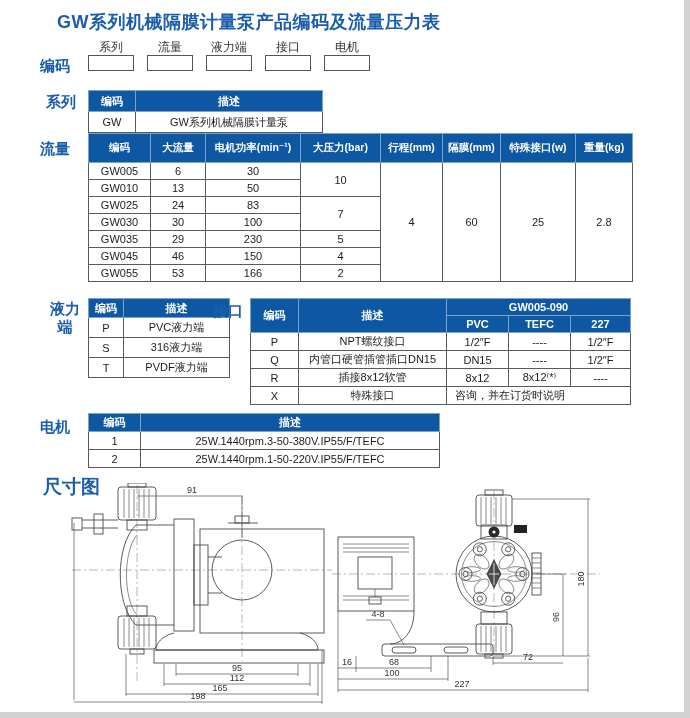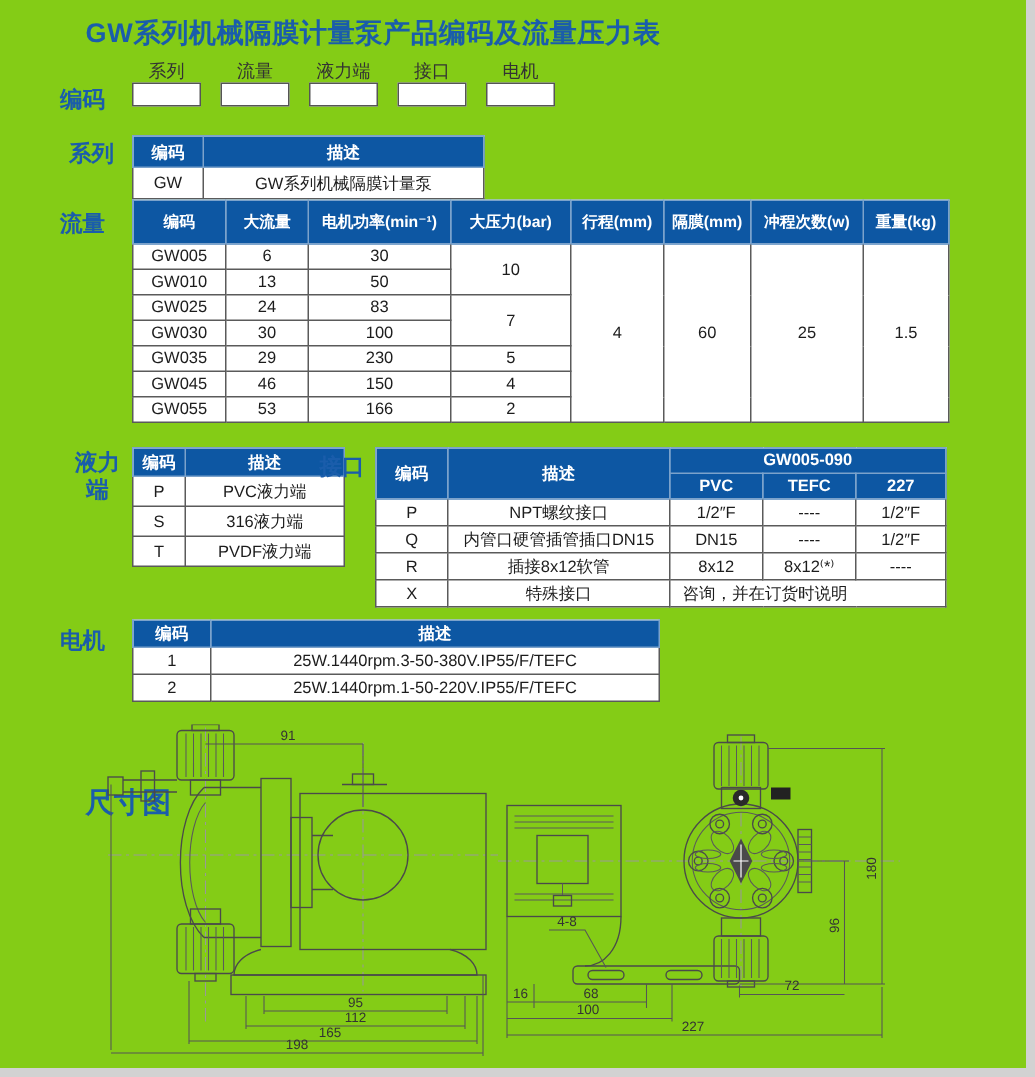--- a/index.html
+++ b/index.html
@@ -1,19 +1,19 @@
 <!DOCTYPE html>
 <html><head>
 <meta charset="utf-8">
 <style>
   * { margin:0; padding:0; box-sizing:border-box; }
   html,body { background:#e6e6e6; }
   body { font-family:"Liberation Sans","DejaVu Sans",sans-serif; }
   .page {
-    position:relative; width:690px; height:718px; background:#84cc16;
+    position:relative; width:690px; height:718px; background:#ffffff;
     overflow:hidden; color:#222;
   }
   .edge-r { position:absolute; right:0; top:0; width:6px; height:718px; background:#d2d2d2; }
   .edge-b { position:absolute; left:0; bottom:0; width:690px; height:6px; background:#d2d2d2; }
 
   .title {
     position:absolute; left:57px; top:10px;
     font-size:18px; font-weight:bold; color:#1a5dab; letter-spacing:.5px;
   }
   .sec-label {
@@ -52,21 +52,21 @@
 
   .iface-tbl { left:250px; top:298px; width:380px; }
   .iface-tbl th { height:17px; }
   .iface-tbl td { height:17px; }
   .iface-tbl td.note { text-align:left; padding-left:8px; }
 
   .motor-tbl { left:88px; top:413px; width:352px; }
   .motor-tbl th { height:18px; }
   .motor-tbl td { height:18px; }
 
-  .dim-label { position:absolute; left:57px; top:474px; font-size:19px; font-weight:bold; color:#1a5dab;margin-top:48px; }
+  .dim-label { position:absolute; left:43px; top:474px; font-size:19px; font-weight:bold; color:#1a5dab; }
 
   .drawing { position:absolute; }
   .svg-l { left:70px; top:483px; }
   .svg-r { left:328px; top:487px; }
 
   svg .outline { stroke:#4a4a4a; stroke-width:.9; fill:none; }
   svg .thin { stroke:#5a5a5a; stroke-width:.7; fill:none; }
   svg .center { stroke:#999; stroke-width:.7; fill:none; stroke-dasharray:9 3 2 3; }
   svg .dim { stroke:#555; stroke-width:.7; fill:none; }
   svg text.dtxt { font-family:"Liberation Sans",sans-serif; font-size:9px; fill:#333; }
@@ -135,34 +135,34 @@
         <col style="width:57px">
     </colgroup>
     <thead>
       <tr>
         <th>编码</th>
         <th>大流量</th>
         <th>电机功率(min⁻¹)</th>
         <th>大压力(bar)</th>
         <th>行程(mm)</th>
         <th>隔膜(mm)</th>
-        <th>冲程次数(w)</th>
+        <th>特殊接口(w)</th>
         <th>重量(kg)</th>
       </tr>
     </thead>
     <tbody>
       <tr>
         <td>GW005</td>
         <td>6</td>
         <td>30</td>
         <td rowspan="2">10</td>
         <td rowspan="7">4</td>
         <td rowspan="7">60</td>
         <td rowspan="7">25</td>
-        <td rowspan="7">1.5</td>
+        <td rowspan="7">2.8</td>
       </tr>
       <tr>
         <td>GW010</td>
         <td>13</td>
         <td>50</td>
       </tr>
       <tr>
         <td>GW025</td>
         <td>24</td>
         <td>83</td>

